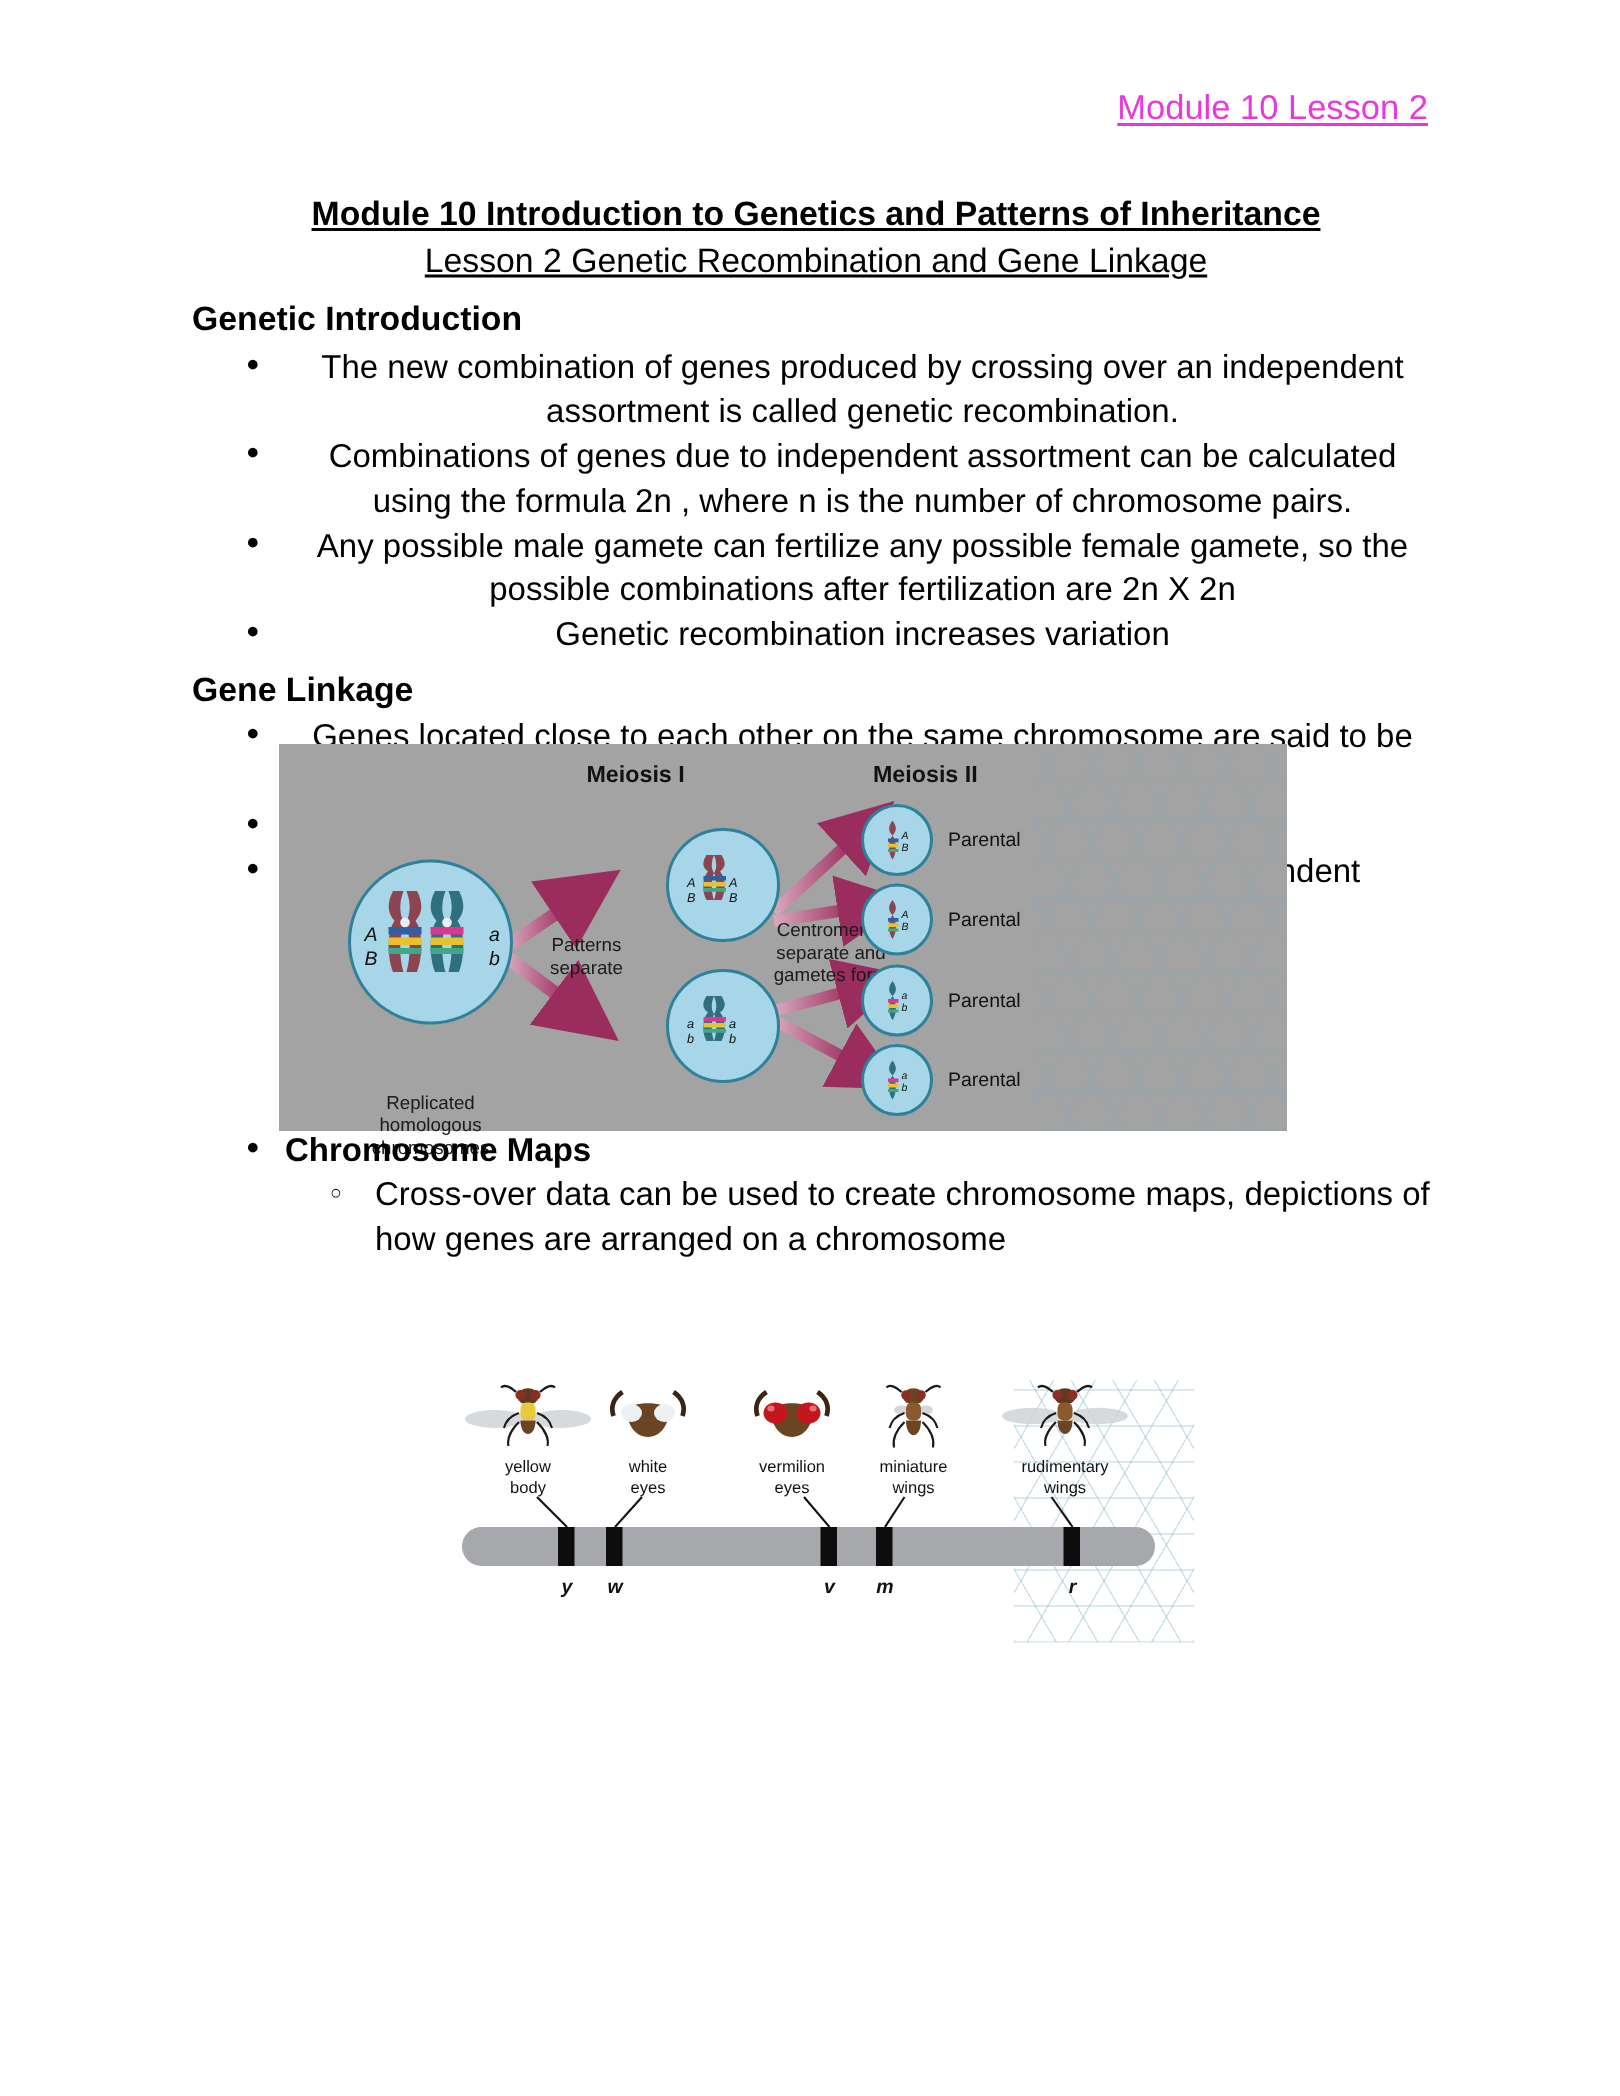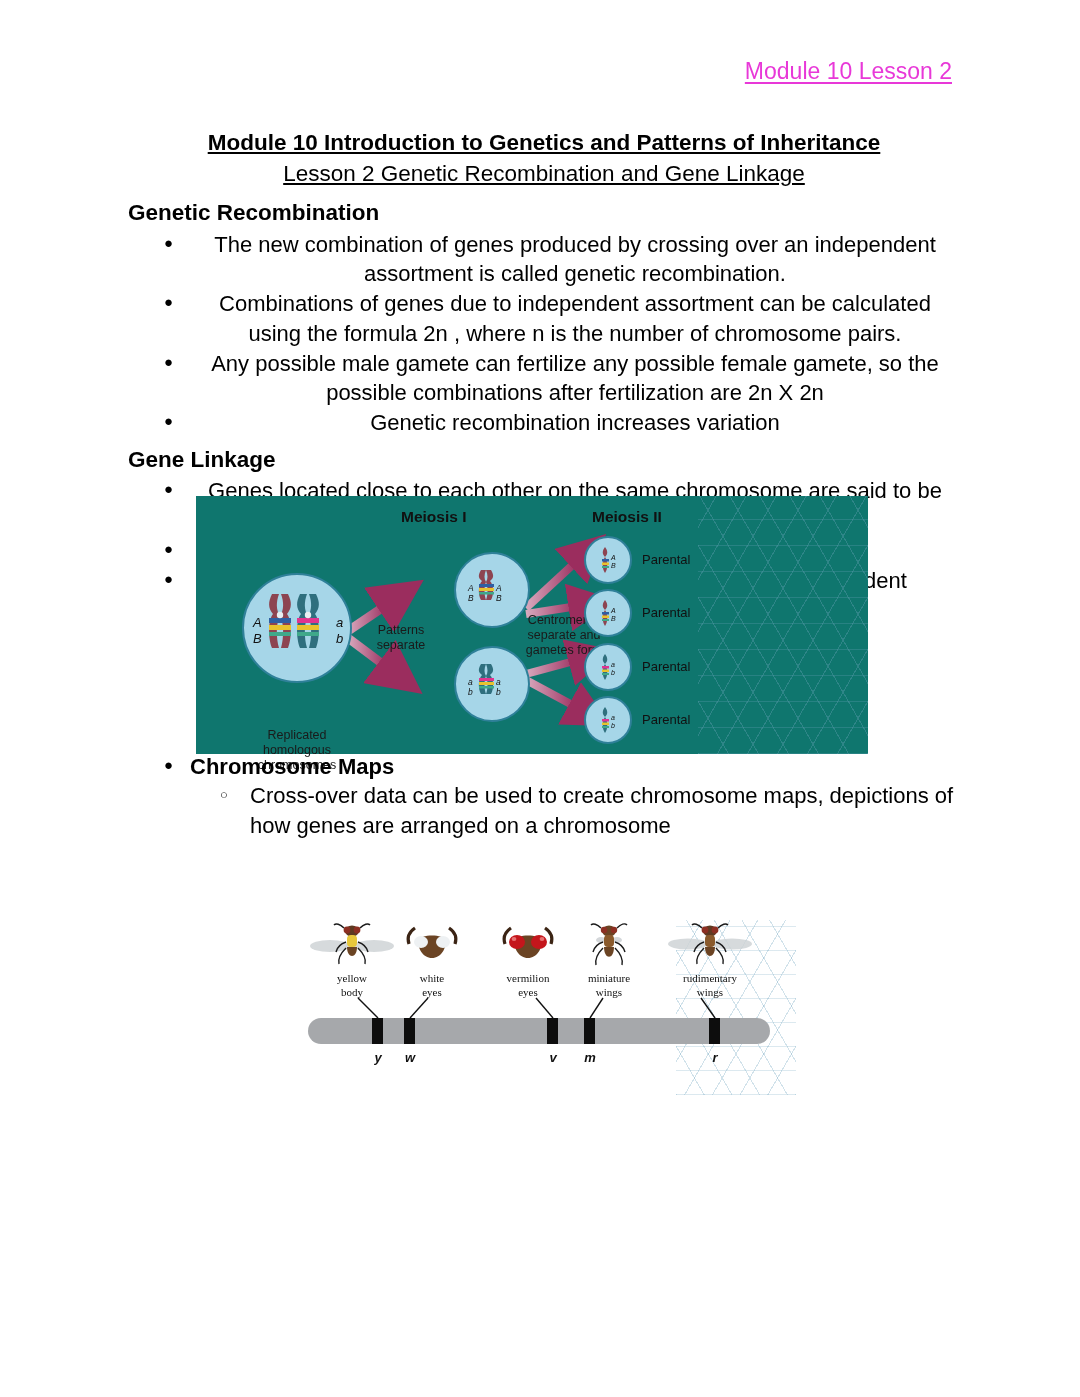--- a/index.html
+++ b/index.html
@@ -120,25 +120,25 @@
     position: absolute;
     left: 92px;
     top: 0px;
     font-size: 13px;
     line-height: 2.1;
   }
 
   
   .fig-meiosis {
     position: absolute;
-    left: 196px;
+    left: 186px;
     top: 496px;
     width: 672px;
     height: 258px;
-    background: #0f766e;
+    background: #a3a3a3;
   }
   .fig-meiosis .mesh {
     position: absolute;
     right: 0;
     top: 0;
     width: 170px;
     height: 258px;
     background-image:
       repeating-linear-gradient(60deg, rgba(120,170,195,.38) 0 1px, transparent 1px 26px),
       repeating-linear-gradient(-60deg, rgba(120,170,195,.38) 0 1px, transparent 1px 26px),
@@ -229,37 +229,36 @@
     transform: translateX(-50%);
   }
   .trait-label {
     position: absolute;
     font-size: 11px;
     line-height: 1.25;
     text-align: center;
     color: #111;
     transform: translateX(-50%);
     white-space: nowrap;
-    font-family: Liberation Serif, serif;
   }
   .fly { position: absolute; transform: translateX(-50%); }
 </style>
 </head>
 <body>
 
 <div id="page">
 
   <div class="page-header">Module 10 Lesson 2</div>
 
   <div class="content">
 
     <div class="doc-title">Module 10 Introduction to Genetics and Patterns of Inheritance</div>
     <div class="doc-subtitle">Lesson 2 Genetic Recombination and Gene Linkage</div>
 
-    <div class="section-heading">Genetic Recombination</div>
+    <div class="section-heading">Genetic Introduction</div>
     <ul class="bullets">
       <li>The new combination of genes produced by crossing over an independent assortment is called genetic recombination.</li>
       <li>Combinations of genes due to independent assortment can be calculated using the formula 2n , where n is the number of chromosome pairs.</li>
       <li>Any possible male gamete can fertilize any possible female gamete, so the possible combinations after fertilization are 2n X 2n</li>
       <li>Genetic recombination increases variation</li>
     </ul>
 
     <div class="section-heading tight">Gene Linkage</div>
     <ul class="bullets">
       <li>Genes located close to each other on the same chromosome are said to be linked.</li>

